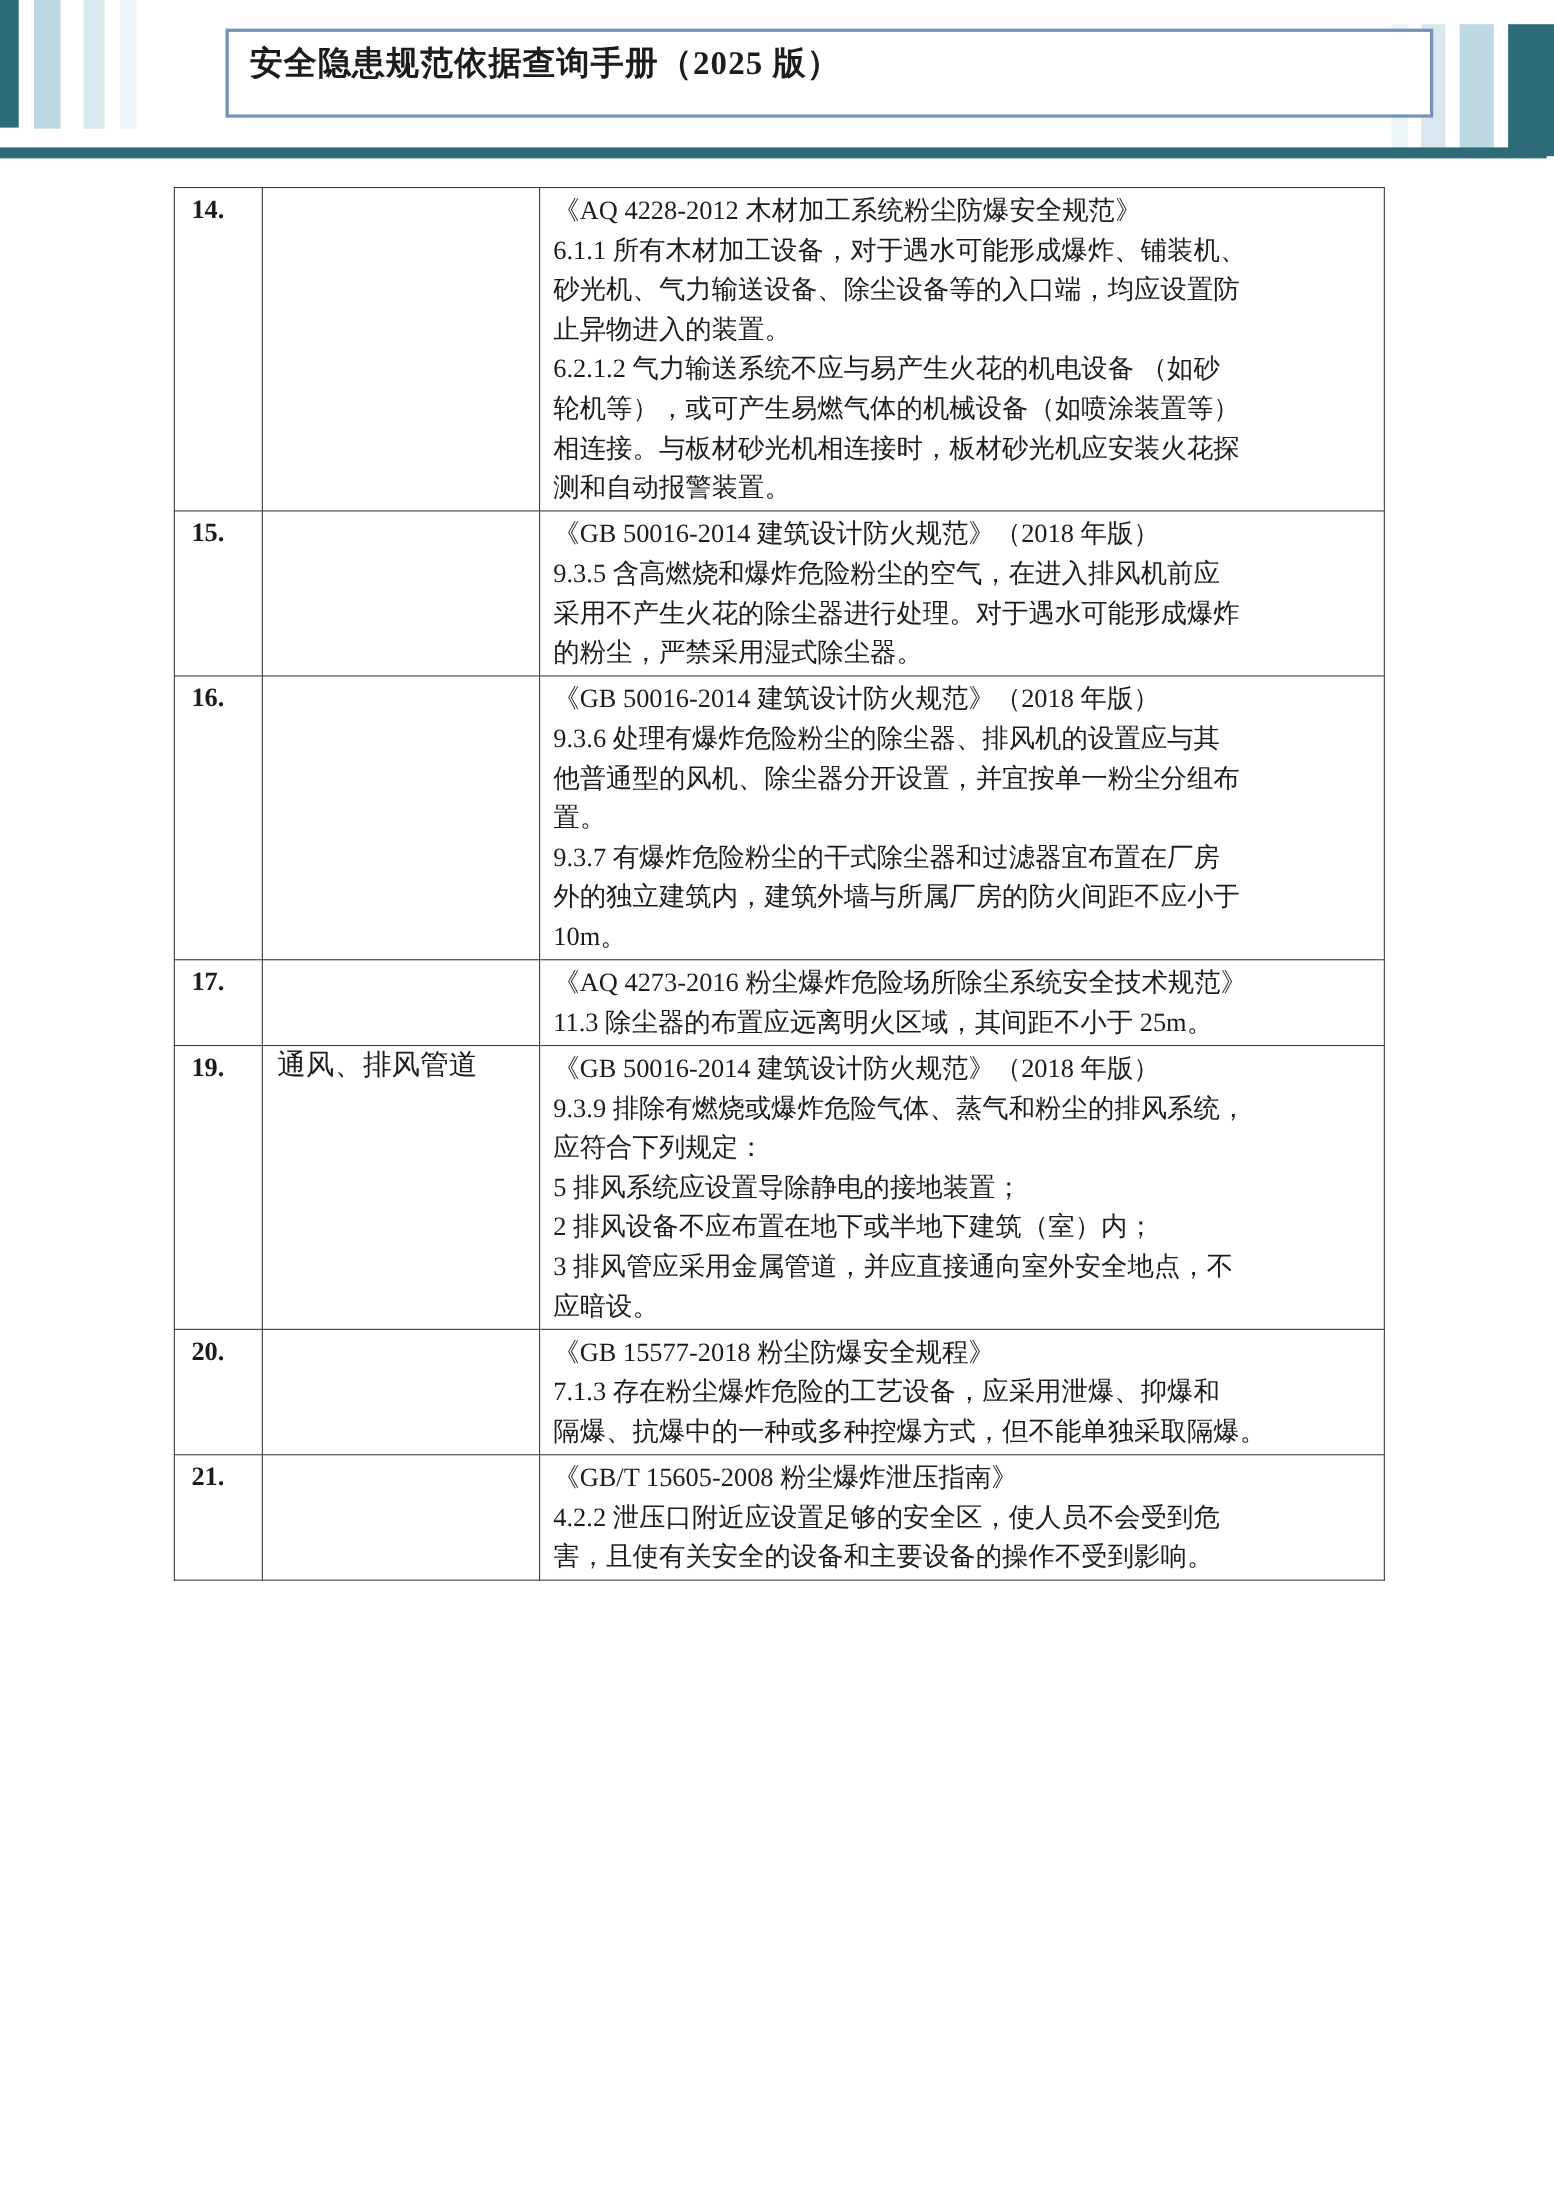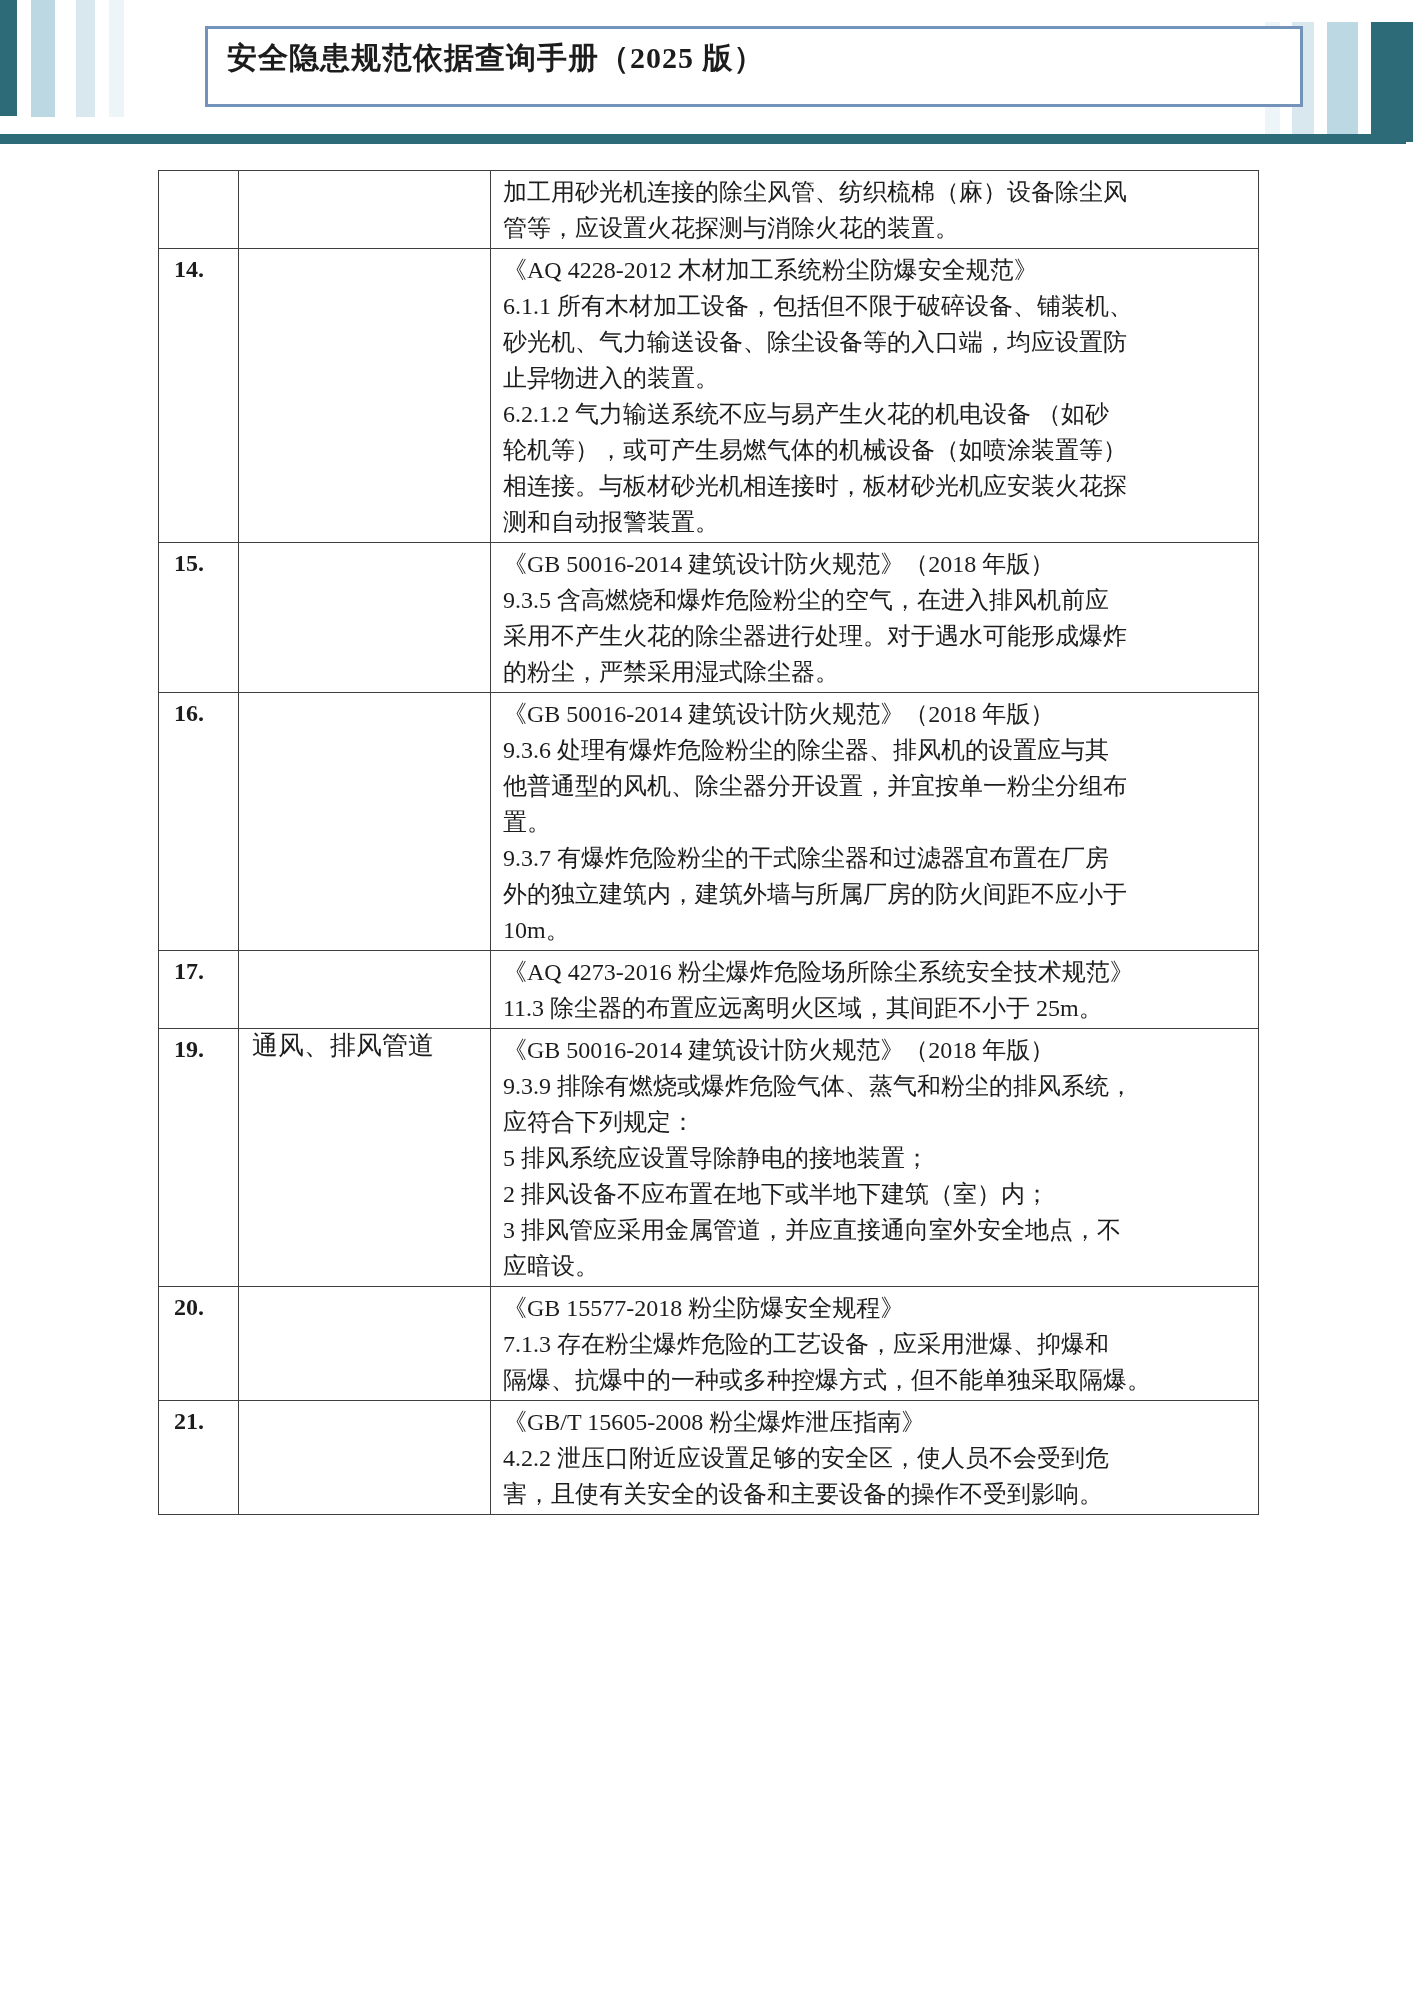--- a/index.html
+++ b/index.html
@@ -74,33 +74,25 @@
   </div>
 
   <table class="doc-table">
     <colgroup>
       <col style="width:80px">
       <col style="width:252px">
       <col style="width:768px">
     </colgroup>
     <tbody>
         <tr>
-          <td class="num-cell"></td>
-          <td class="cat-cell"></td>
-          <td class="content-cell">
-            <div class="line">加工用砂光机连接的除尘风管、纺织梳棉（麻）设备除尘风</div>
-            <div class="line">管等，应设置火花探测与消除火花的装置。</div>
-          </td>
-        </tr>
-        <tr>
           <td class="num-cell">14.</td>
           <td class="cat-cell"></td>
           <td class="content-cell">
             <div class="line">《AQ 4228-2012 木材加工系统粉尘防爆安全规范》</div>
-            <div class="line">6.1.1 所有木材加工设备，包括但不限于破碎设备、铺装机、</div>
+            <div class="line">6.1.1 所有木材加工设备，对于遇水可能形成爆炸、铺装机、</div>
             <div class="line">砂光机、气力输送设备、除尘设备等的入口端，均应设置防</div>
             <div class="line">止异物进入的装置。</div>
             <div class="line">6.2.1.2 气力输送系统不应与易产生火花的机电设备 （如砂</div>
             <div class="line">轮机等），或可产生易燃气体的机械设备（如喷涂装置等）</div>
             <div class="line">相连接。与板材砂光机相连接时，板材砂光机应安装火花探</div>
             <div class="line">测和自动报警装置。</div>
           </td>
         </tr>
         <tr>
           <td class="num-cell">15.</td>

